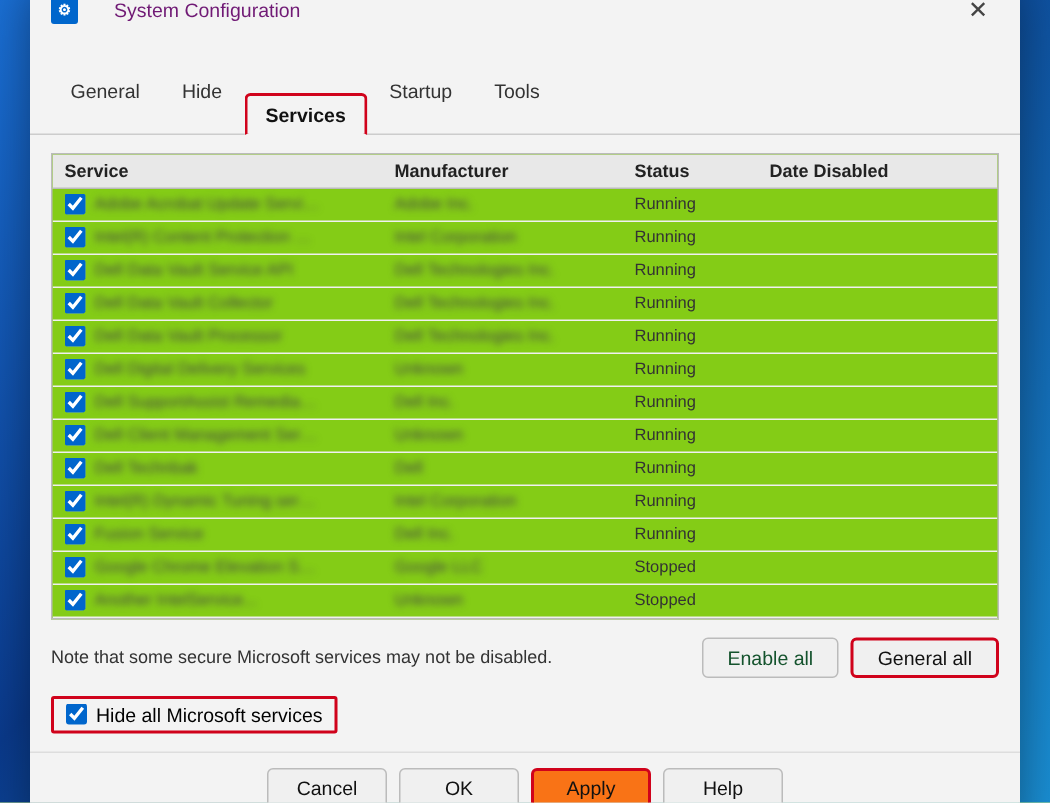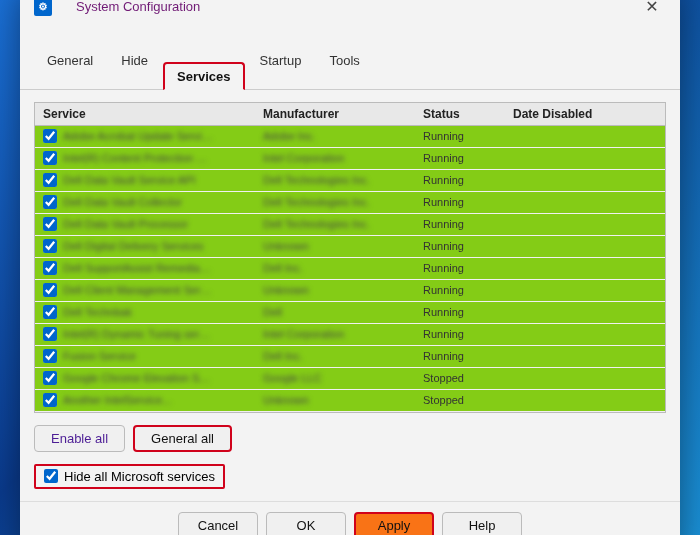--- a/index.html
+++ b/index.html
@@ -190,21 +190,21 @@
       padding: 5px 16px;
       border: 1px solid #bbb;
       background: #f0f0f0;
       border-radius: 4px;
       cursor: pointer;
       font-size: 13px;
       color: #111;
       min-width: 80px;
       text-align: center;
     }
-    .btn:disabled { color: #4c1d95; cursor: default; text-align: center; }
+    .btn:disabled { color: #14532d; cursor: default; text-align: center; }
     .btn-outline-red {
       border: 2px solid #d0021b;
       background: #f0f0f0;
       padding: 4px 16px;
     }
     .hide-row {
       display: flex;
       align-items: center;
       gap: 6px;
       margin-top: 4px;
@@ -388,20 +388,21 @@
             <span class="blurred-text">Another IntelService...</span>
           </div>
           <span class="blurred-manufacturer">Unknown</span>
           <span class="status-text">Stopped</span>
           <span></span>
         </div>
       </div>
     </div>
 
     <div class="note-row">
+      <span class="note-text">Note that some secure Microsoft services may not be disabled.</span>
       <div class="btn-row-right">
         <button class="btn" disabled="">Enable all</button>
         <button class="btn btn-outline-red">General all</button>
       </div>
     </div>
 
     <div class="hide-row">
       <div class="hide-checkbox-wrapper">
         <input type="checkbox" class="checkbox" checked="" style="">
         <label>Hide all Microsoft services</label>

